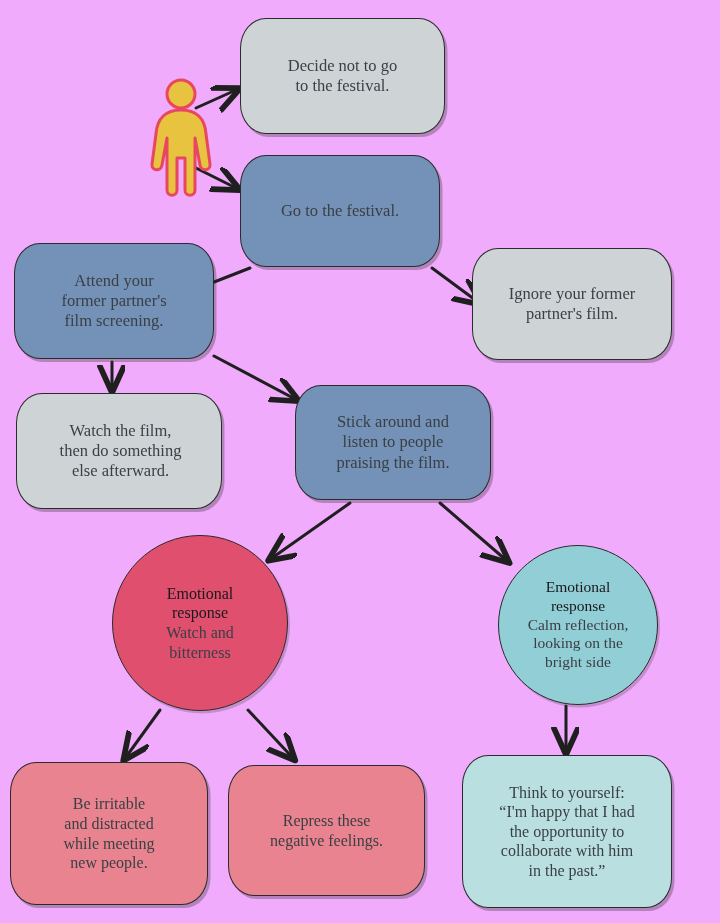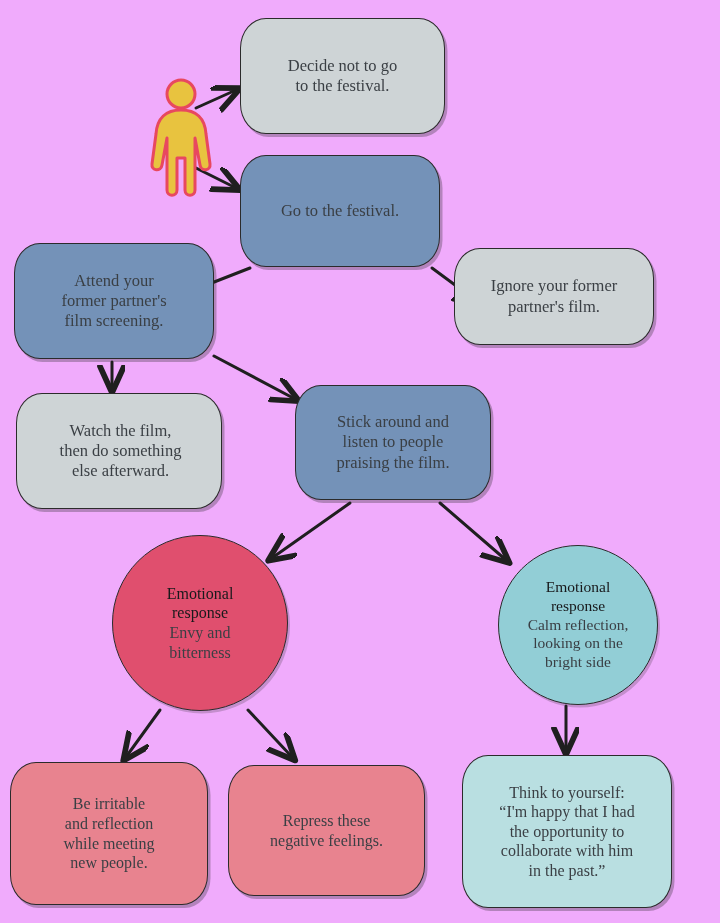--- a/index.html
+++ b/index.html
@@ -67,21 +67,21 @@
   .fill-blue  { background: #7492b8; }
   .fill-red   { background: #e04f6e; }
   .fill-teal  { background: #92ced6; }
   .fill-pink  { background: #e8838f; }
   .fill-ltteal{ background: #b9dfe1; }
 
   
   #n-decline       { left: 240px; top: 18px;  width: 205px; height: 116px; font-size: 16.5px; }
   #n-go            { left: 240px; top: 155px; width: 200px; height: 112px; font-size: 16.5px; }
   #n-attend        { left: 14px;  top: 243px; width: 200px; height: 116px; font-size: 16.5px; }
-  #n-ignore        { left: 454px; top: 248px; width: 200px; height: 97px; font-size: 16.5px; }
+  #n-ignore        { left: 472px; top: 248px; width: 200px; height: 112px; font-size: 16.5px; }
   #n-watch         { left: 16px;  top: 393px; width: 206px; height: 116px; font-size: 16.5px; padding-left: 13px; }
   #n-stick         { left: 295px; top: 385px; width: 196px; height: 115px; font-size: 16.5px; }
   #n-envy          { left: 112px; top: 535px; width: 176px; height: 176px; font-size: 16px; }
   #n-calm          { left: 498px; top: 545px; width: 160px; height: 160px; font-size: 15.5px; }
   #n-irritable     { left: 10px;  top: 762px; width: 198px; height: 143px; font-size: 16px; }
   #n-repress       { left: 228px; top: 765px; width: 197px; height: 131px; font-size: 16px; }
   #n-think         { left: 462px; top: 755px; width: 210px; height: 153px; font-size: 16px; }
 
   
   #person {
@@ -165,38 +165,38 @@
   <div class="node rect fill-blue" id="n-stick">
     <span class="txt">Stick around and
 listen to people
 praising the film.</span>
   </div>
 
   <div class="node circle fill-red" id="n-envy">
     <span>
       <span class="head">Emotional
 response</span>
-      <span class="sub">Envy and
+      <span class="sub">Watch and
 bitterness</span>
     </span>
   </div>
 
   <div class="node circle fill-teal" id="n-calm">
     <span>
       <span class="head">Emotional
 response</span>
       <span class="sub">Calm reflection,
 looking on the
 bright side</span>
     </span>
   </div>
 
   <div class="node rect fill-pink" id="n-irritable">
     <span class="txt">Be irritable
-and reflection
+and distracted
 while meeting
 new people.</span>
   </div>
 
   <div class="node rect fill-pink" id="n-repress">
     <span class="txt">Repress these
 negative feelings.</span>
   </div>
 
   <div class="node rect fill-ltteal" id="n-think">

